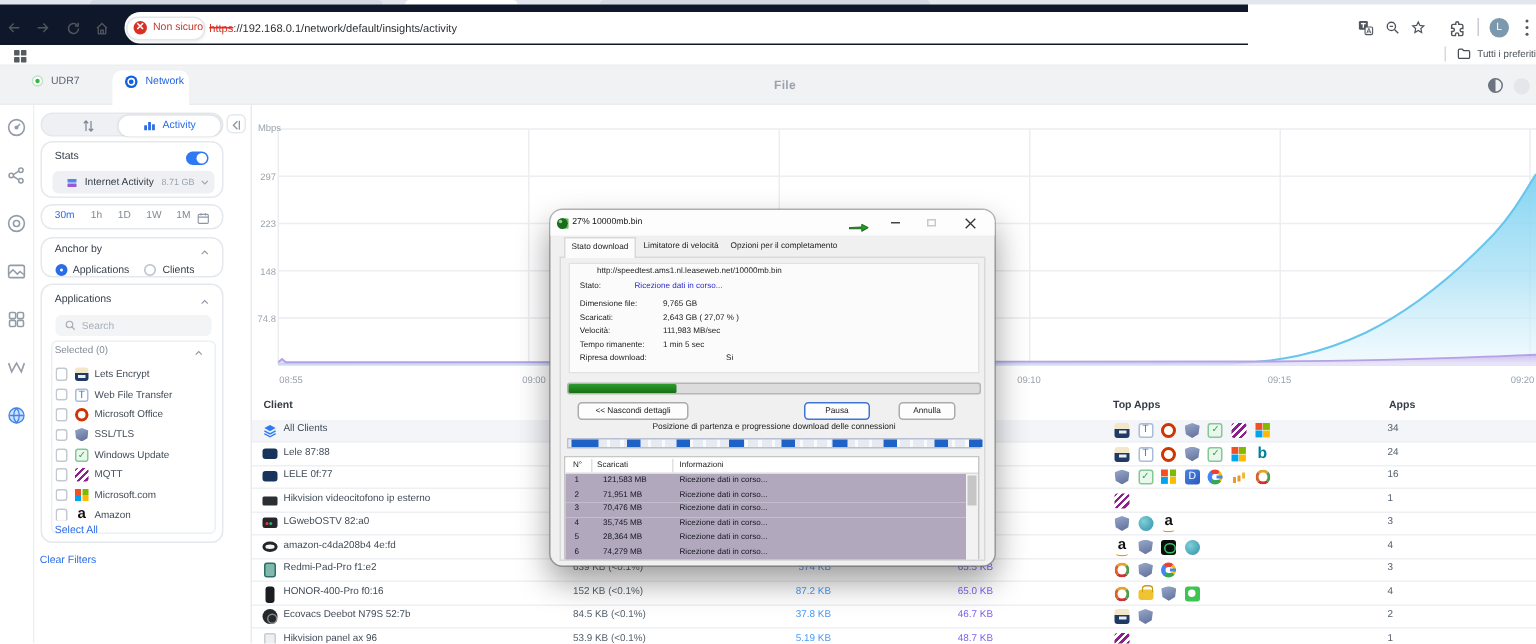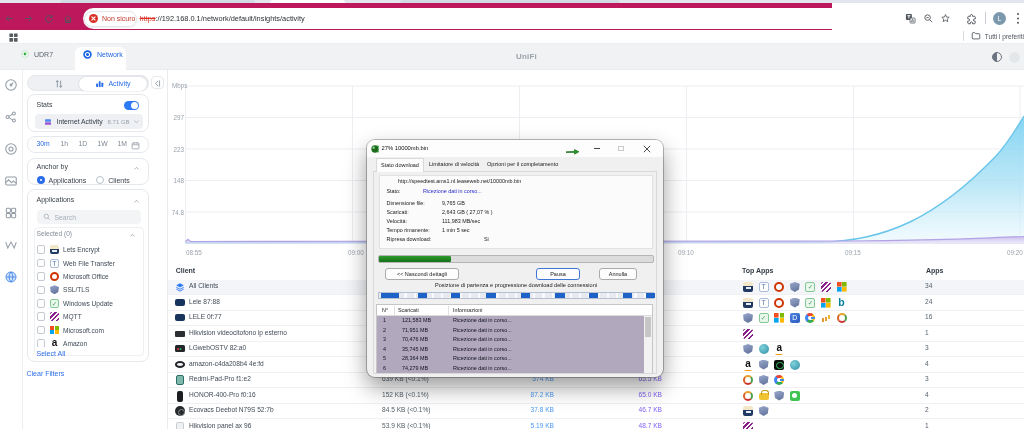--- a/index.html
+++ b/index.html
@@ -1,19 +1,19 @@
 <!DOCTYPE html>
 <html><head><meta charset="utf-8">
 <style>
 *{margin:0;padding:0;box-sizing:border-box}
 html,body{width:1024px;height:429px;overflow:hidden;font-family:"Liberation Sans",sans-serif;background:#fff;position:relative}
 .abs{position:absolute}
 
 #topstrip{left:0;top:0;width:1024px;height:3px;background:#e2e6ed}
-#toolbar{left:0;top:3px;width:832px;height:27px;background:#be185d}
+#toolbar{left:0;top:3px;width:832px;height:27px;background:#0f172a}
 #toolbar svg{position:absolute}
 #omni{left:83px;top:5px;width:873px;height:21px;background:#fff;border-radius:11px}
 #chip{position:absolute;left:1px;top:2.5px;width:53px;height:16px;border:1px solid #e3e6ea;box-shadow:0 1px 2px rgba(0,0,0,.08);border-radius:8px;display:flex;align-items:center;padding:0 0 0 4px;color:#c0392b;font-size:7px;white-space:nowrap}
 #chip .dot{width:9px;height:9px;border-radius:50%;background:#d93025;color:#fff;font-size:7px;line-height:9px;text-align:center;margin-right:4px;font-weight:bold}
 #url{position:absolute;left:56.5px;top:5.5px;font-size:7.4px;color:#2b2f33;white-space:nowrap}
 #url .red{color:#d93025;text-decoration:line-through}
 #bookbar{left:0;top:30px;width:1024px;height:14px;background:#fff;border-bottom:1px solid #eceef0}
 #bookbar .right{position:absolute;right:0px;top:1px;font-size:6.5px;color:#4c525a;display:flex;align-items:center}
 #avatar{left:993px;top:9px;width:13px;height:13px;border-radius:50%;background:#7b98ad;color:#fff;font-size:7px;text-align:center;line-height:13px}
 
@@ -174,21 +174,21 @@
         <circle cx="6" cy="6" r="2.2" fill="#39b24a"></circle>
       </svg>UDR7
   </div>
   <div style="position:absolute;left:75px;top:3px;width:51px;height:23px;background:#fff;border-radius:6px 6px 0 0"></div>
   <div class="tab" style="left:83px;top:6px;color:#2465df">
     <svg width="9" height="9" viewBox="0 0 12 12" style="margin-right:5px">
         <circle cx="6" cy="6" r="5.6" fill="#1261e0"></circle>
         <circle cx="6" cy="6" r="2.8" fill="none" stroke="#fff" stroke-width="1.4"></circle>
       </svg>Network
   </div>
-  <div id="unifilogo">UniFi</div>
+  <div id="unifilogo">File</div>
   <svg width="12" height="12" viewBox="0 0 24 24" style="position:absolute;left:991px;top:7px">
       <circle cx="12" cy="12" r="9" fill="none" stroke="#6b7480" stroke-width="2"></circle>
       <path d="M12 3 a9 9 0 0 0 0 18 z" fill="#6b7480"></path>
     </svg>
   <svg width="13" height="13" viewBox="0 0 24 24" style="position:absolute;left:1008px;top:7px">
       <circle cx="12" cy="12" r="10" fill="#e4e7ea"></circle>
     </svg>
 </div>
 <div class="abs" id="rail">
   <svg width="14" height="14" viewBox="0 0 24 24" style="top:8px" fill="none" stroke="#949ca6" stroke-width="1.8">

